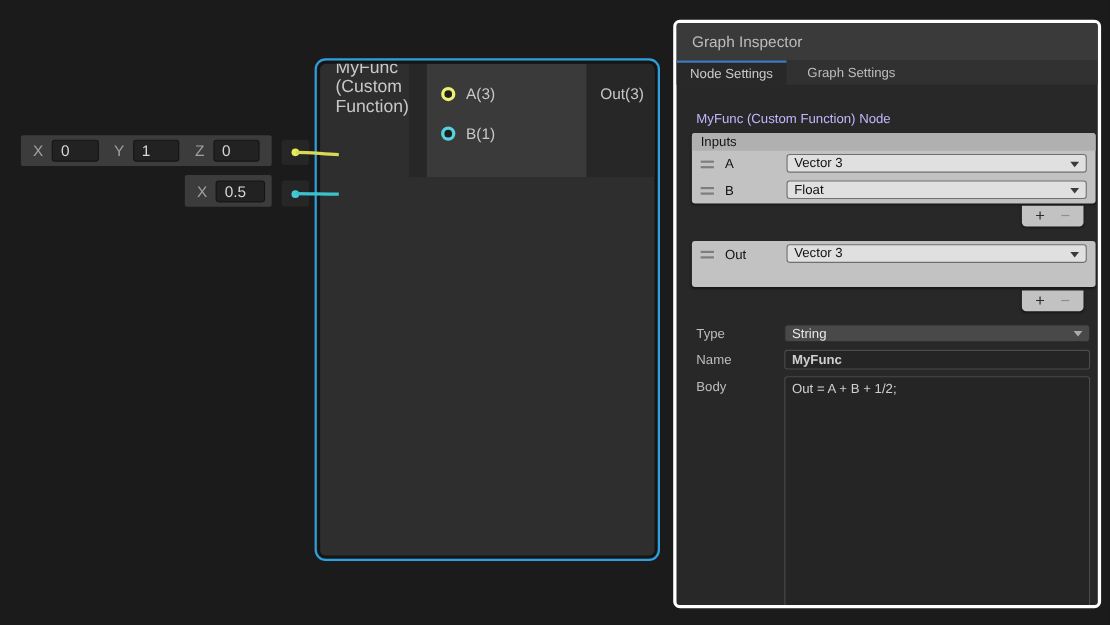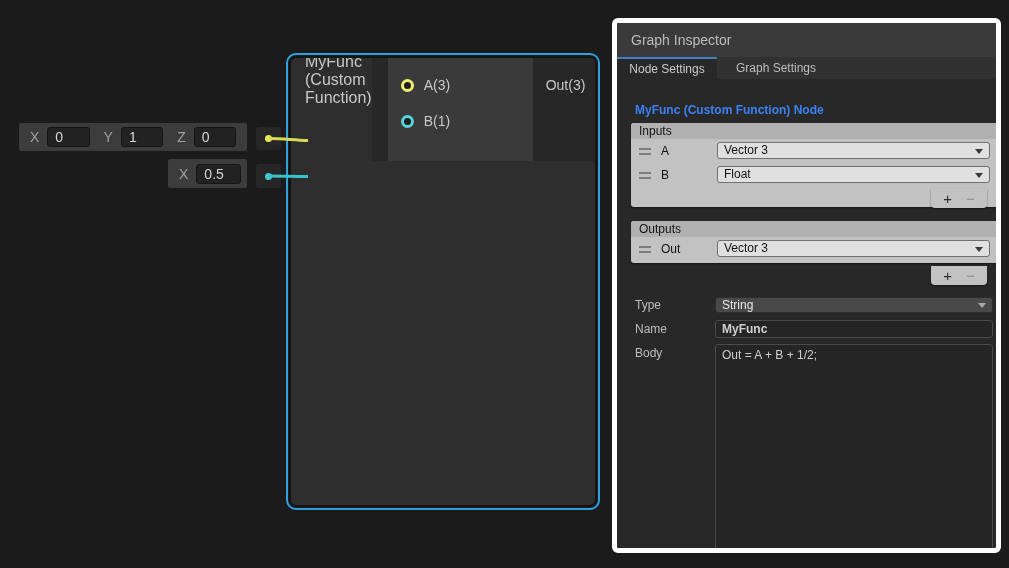--- a/index.html
+++ b/index.html
@@ -56,28 +56,28 @@
   .ring-cyan{border:3px solid var(--cyan-ring);}
   .port-label{color:#c8c8c8;font-size:14px;}
   .node-preview{flex:1;background:var(--preview-green);}
 
   svg.edges{position:absolute;inset:0;z-index:5;pointer-events:none;}
   .edge-yellow{stroke:var(--yellow-edge);stroke-width:3;fill:none;}
   .edge-cyan{stroke:var(--cyan-edge);stroke-width:3;fill:none;}
 
   
   .inspector{position:absolute;left:612px;top:18px;width:389px;height:535px;background:var(--panel);
-             border:5px solid #ffffff;border-radius:6px;overflow:hidden;z-index:3;}
+             border:3px solid #ffffff;border-radius:6px;overflow:hidden;z-index:3;}
   .insp-header{height:34px;background:var(--panel-header);display:flex;align-items:center;
                padding-left:14px;color:#bcbcbc;font-size:14px;}
   .tab-strip{height:22px;background:var(--tab-strip);display:flex;}
   .tab{height:22px;display:flex;align-items:center;justify-content:center;font-size:12px;color:#bdbdbd;cursor:default;}
   .tab.active{width:100px;background:var(--panel);border-top:2px solid var(--tab-blue);color:#cacaca;}
   .tab.inactive{width:118px;}
-  .subheader{position:absolute;left:18px;top:80px;font-size:12px;font-weight:bold;color:#3b82f6;}
+  .subheader{position:absolute;left:18px;top:80px;font-size:12px;font-weight:normal;color:#c4b5fd;}
 
   .listbox{position:absolute;left:14px;width:367px;background:var(--listbox);border-radius:3px;
            box-shadow:0 1px 2px rgba(0,0,0,.45);}
   .listbox-header{height:16px;background:var(--listbox-header);border-radius:3px 3px 0 0;
                   font-size:12px;color:#141414;line-height:16px;padding-left:8px;}
   .listrow{height:24px;display:flex;align-items:center;padding-left:8px;position:relative;}
   .drag-handle{width:12px;height:7px;border-top:2px solid #7d7d7d;border-bottom:2px solid #7d7d7d;margin-right:10px;}
   .listrow-name{font-size:12px;color:#111111;}
   .light-dd{position:absolute;left:86px;top:3px;width:273px;height:17px;background:var(--light-dd);
             border:1px solid #6f6f6f;border-radius:3px;font-size:12px;color:#111;line-height:15px;padding-left:6px;}
@@ -154,21 +154,21 @@
   </svg>
 
   <div class="inspector">
     <div class="insp-header">Graph Inspector</div>
     <div class="tab-strip">
       <div class="tab active">Node Settings</div>
       <div class="tab inactive">Graph Settings</div>
     </div>
     <div class="subheader">MyFunc (Custom Function) Node</div>
 
-    <div class="listbox" style="top:100px;height:84px;">
+    <div class="listbox" style="top:100px;height:64px;">
       <div class="listbox-header">Inputs</div>
       <div class="listrow">
         <span class="drag-handle"></span>
         <span class="listrow-name">A</span>
         <div class="light-dd">
           <span>Vector 3</span>
           <span class="arrow"></span>
         </div>
       </div>
       <div class="listrow">
@@ -179,21 +179,20 @@
           <span class="arrow"></span>
         </div>
       </div>
     </div>
     <div class="list-footer" style="left:314px;top:166px;">
       <span class="btn-plus">+</span>
       <span class="btn-minus">−</span>
     </div>
 
     <div class="listbox" style="top:198px;height:42px;">
-      <div class="listbox-header">Outputs</div>
       <div class="listrow">
         <span class="drag-handle"></span>
         <span class="listrow-name">Out</span>
         <div class="light-dd">
           <span>Vector 3</span>
           <span class="arrow"></span>
         </div>
       </div>
     </div>
     <div class="list-footer" style="left:314px;top:243px;">

